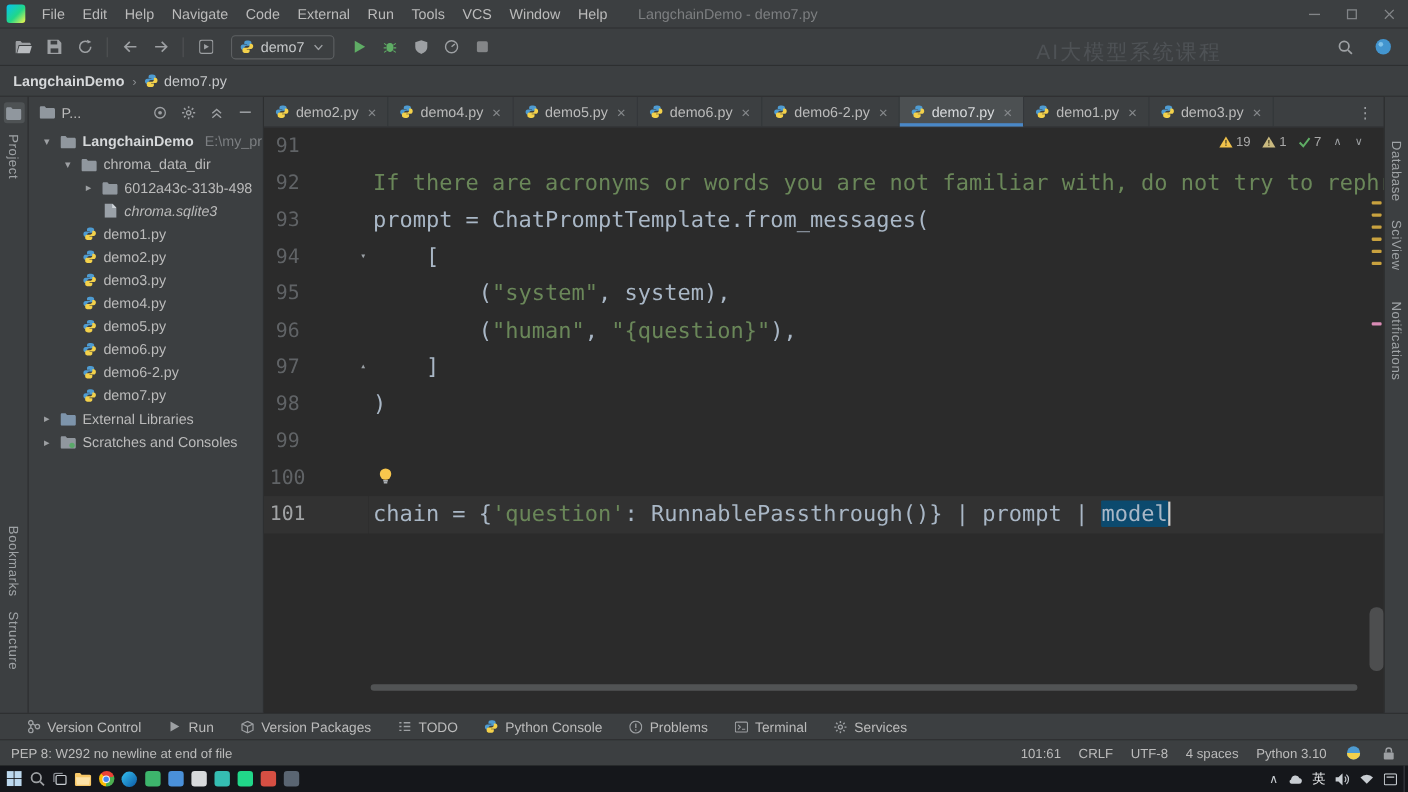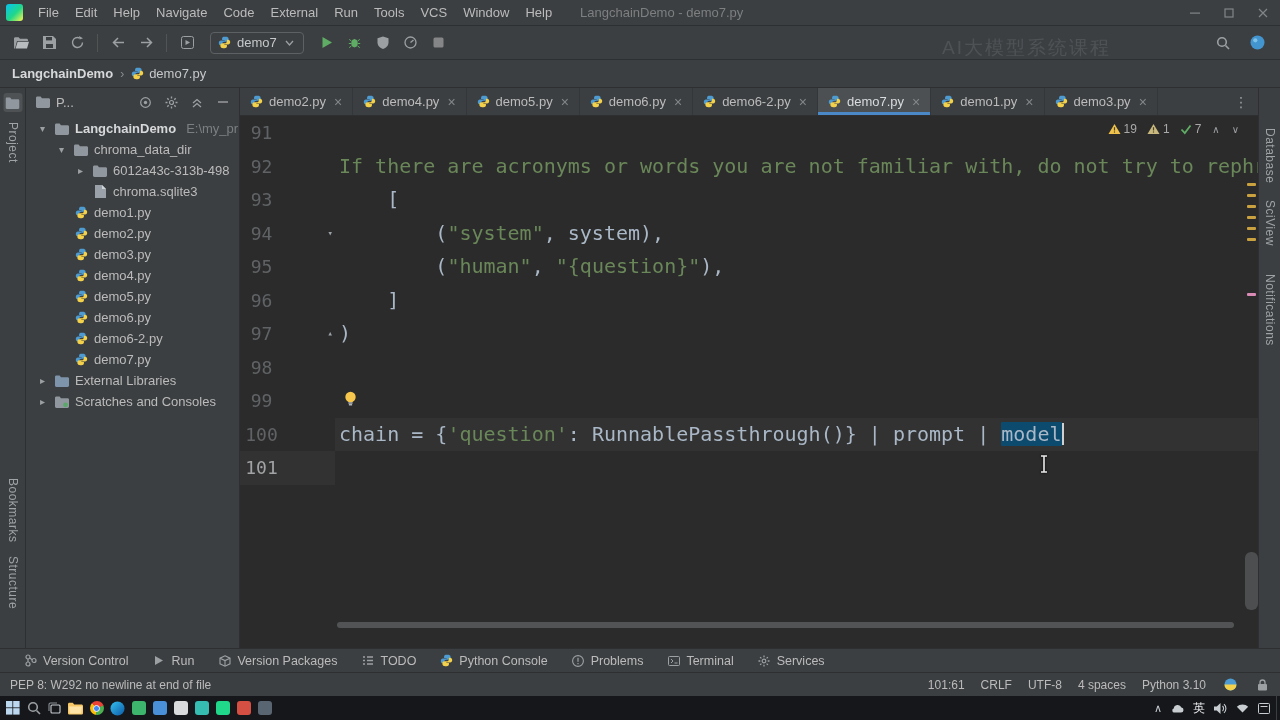--- a/index.html
+++ b/index.html
@@ -329,21 +329,21 @@
         </div>
         <div class="tree-row" style="padding-left: 48px;">
           <span class="tree-arrow">▸</span>
           <span class="ic">
             <svg width="14" height="12" viewBox="0 0 14 12">
               <path fill="#90979e" d="M0 2c0-.8.6-1.4 1.4-1.4h3.2L6 2.2h6.6c.8 0 1.4.6 1.4 1.4v7c0 .8-.6 1.4-1.4 1.4H1.4C.6 12 0 11.4 0 10.6z"></path>
             </svg>
           </span>
           <span class="tree-label">6012a43c-313b-498</span>
         </div>
-        <div class="tree-row" style="padding-left: 48px;">
+        <div class="tree-row" style="padding-left: 48px; font-style: italic;">
           <span class="tree-arrow"></span>
           <span class="ic">
             <svg width="11" height="13" viewBox="0 0 11 13">
               <path fill="#9aa1a8" d="M0 0h7l4 4v9H0z"></path>
               <path fill="#cfd4d9" d="M7 0l4 4H7z"></path>
             </svg>
           </span>
           <span class="tree-label">chroma.sqlite3</span>
         </div>
         <div class="tree-row" style="padding-left: 29px;">
@@ -547,20 +547,21 @@
           <div class="gutter-line cur">101</div>
         </div>
       <div class="code">
         <div class="mouse-ibeam">
           <svg width="10" height="18">
               <path d="M2 1h6M2 17h6M5 1v16" stroke="#ececec" stroke-width="1.6" fill="none"></path>
             </svg>
         </div>
       <div class="code-line"></div>
           <div class="code-line"><span class="tok-str">If there are acronyms or words you are not familiar with, do not try to rephr</span></div>
+          <div class="code-line"><span class="tok-def">prompt = ChatPromptTemplate.from_messages(</span></div>
           <div class="code-line"><span class="tok-def">    [</span></div>
           <div class="code-line"><span class="tok-def">        (</span><span class="tok-str">"system"</span><span class="tok-def">, system),</span></div>
           <div class="code-line"><span class="tok-def">        (</span><span class="tok-str">"human"</span><span class="tok-def">, </span><span class="tok-str">"{question}"</span><span class="tok-def">),</span></div>
           <div class="code-line"><span class="tok-def">    ]</span></div>
           <div class="code-line"><span class="tok-def">)</span></div>
           <div class="code-line"></div>
           <div class="code-line"><span class="bulb"><svg width="15" height="16" viewBox="0 0 15 16">
                 <circle cx="7.5" cy="6" r="5.2" fill="#f7c64d"></circle>
                 <path d="M5.4 12h4.2M5.9 13.8h3.2" stroke="#aeb2b6" stroke-width="1.5" fill="none"></path>
               </svg></span></div>

